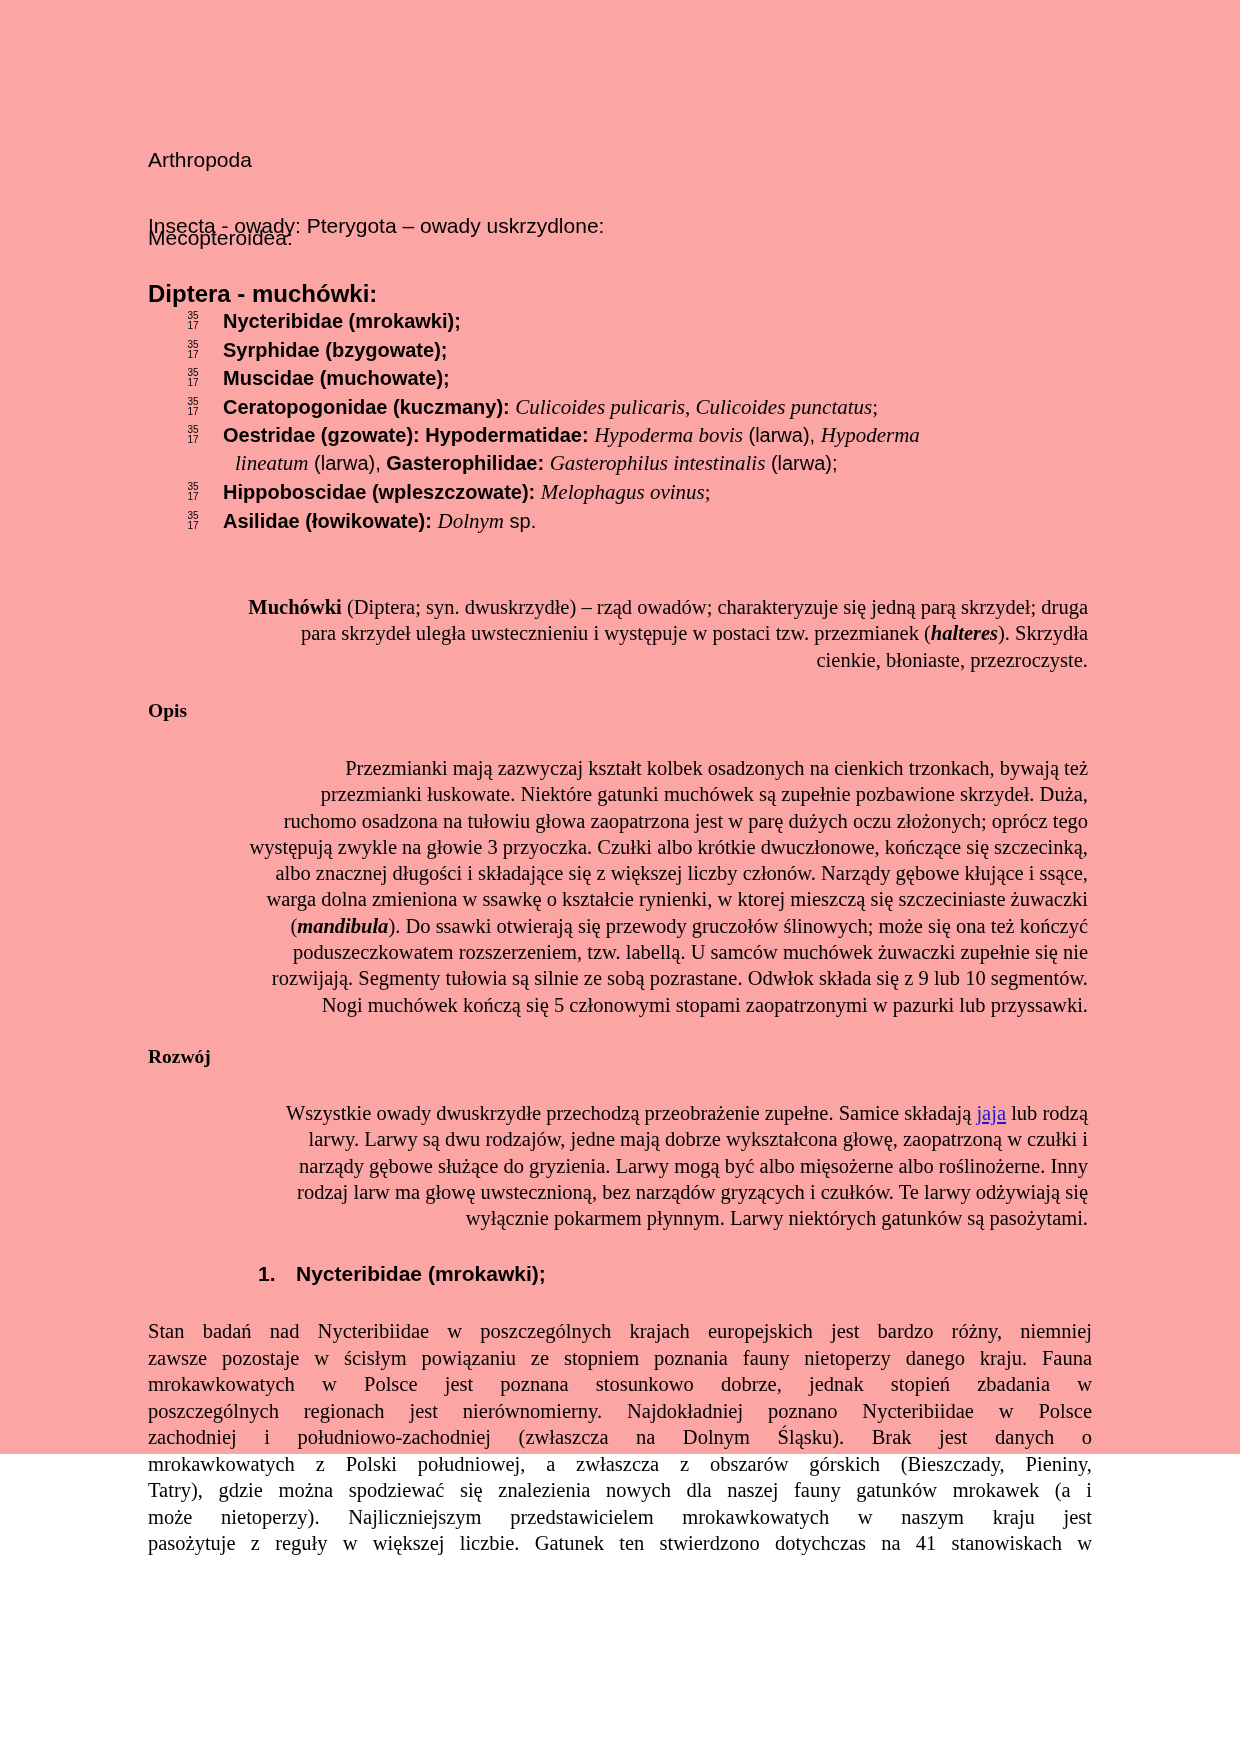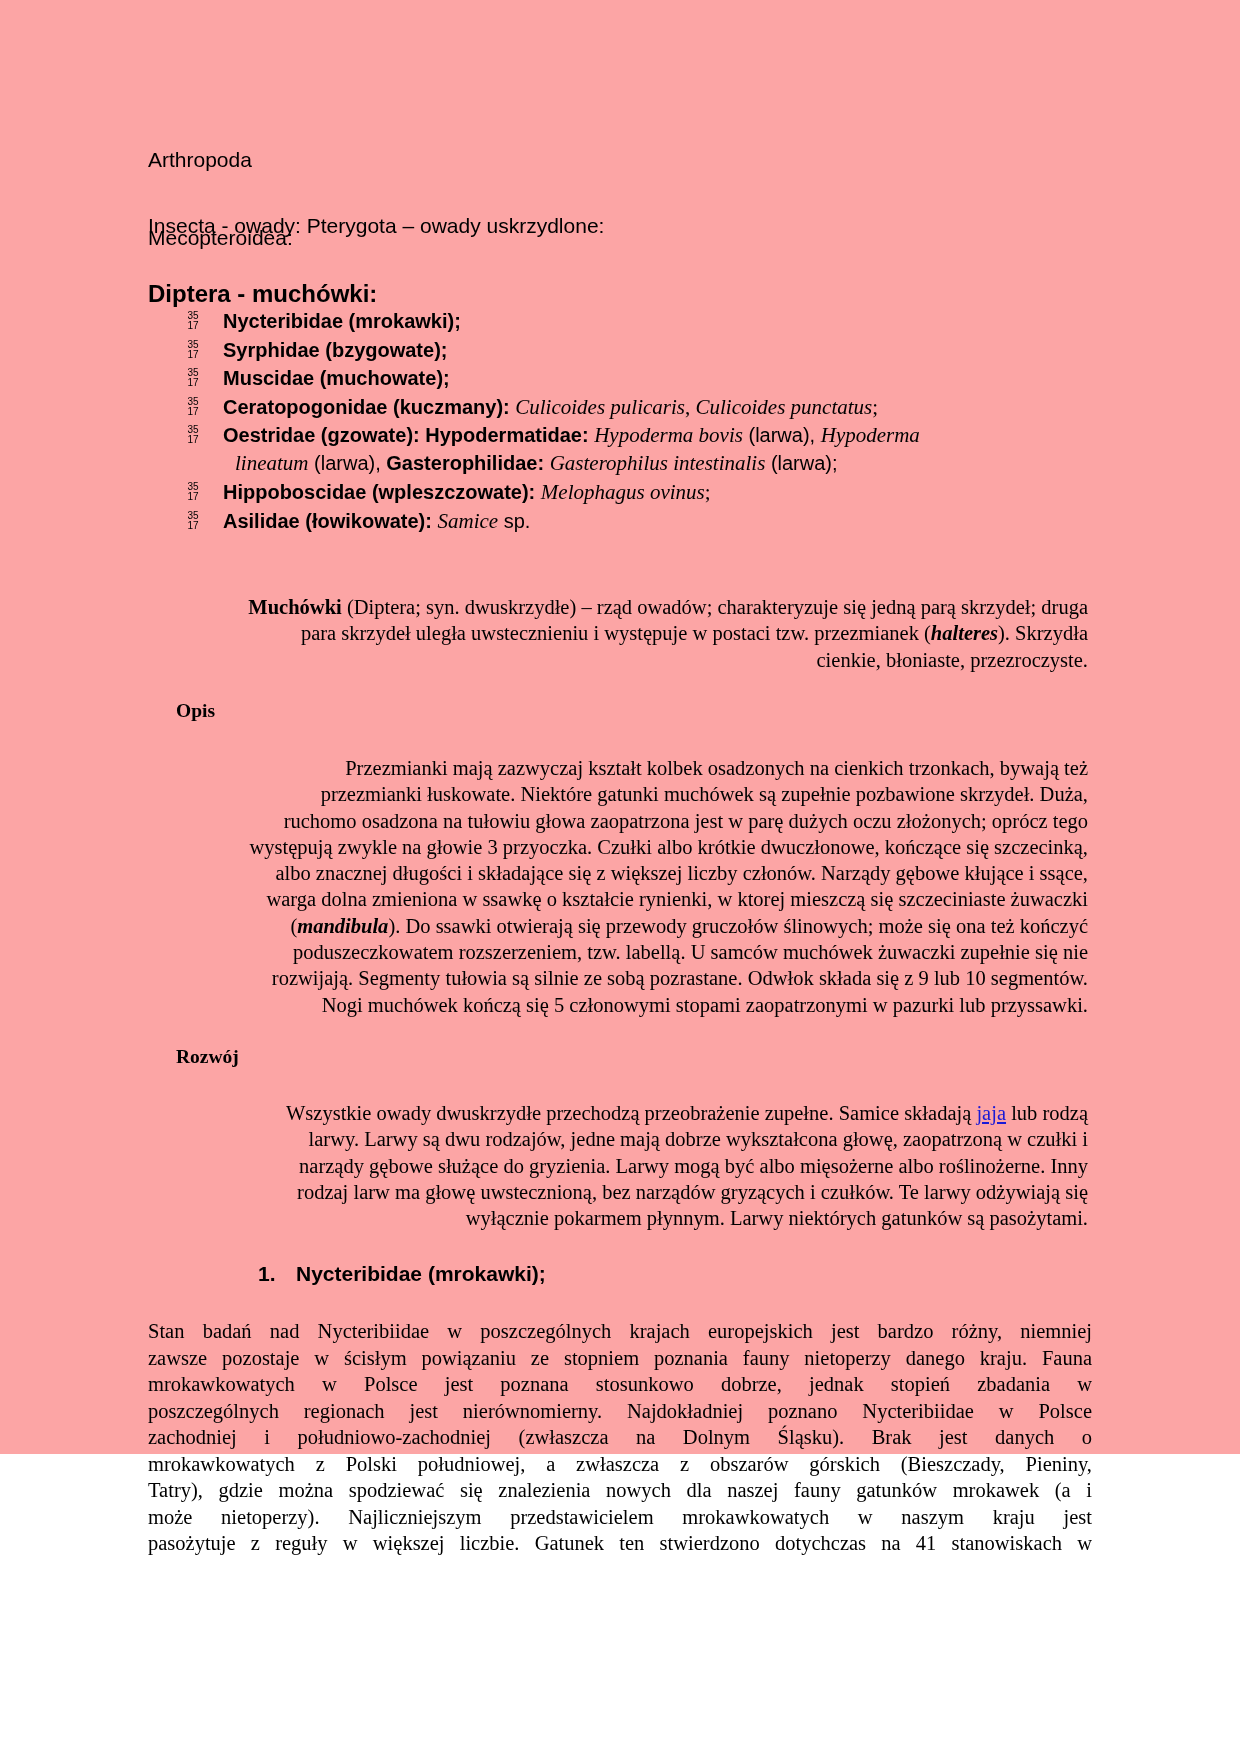--- a/index.html
+++ b/index.html
@@ -17,21 +17,21 @@
   .li.two { height: 57px; }
   .bullet { position: absolute; left: 0; top: 4px; width: 16px; font-family: "Liberation Sans", sans-serif; font-size: 10px; line-height: 10px; text-align: center; color: #000; }
   .li-text { position: absolute; left: 38px; top: 0; }
   .li-text .cont { display: block; margin-left: 12px; }
   .b { font-weight: bold; }
   .it-serif { font-family: "Liberation Serif", serif; font-style: italic; font-size: 21px; }
 
   .para { position: absolute; left: 148px; width: 940px; font-family: "Liberation Serif", serif; font-size: 20.5px; line-height: 26.3px; }
   .para .ln { display: block; white-space: nowrap; text-align: right; }
   .para.justify .ln { text-align: justify; text-align-last: justify; white-space: normal; }
-  .subhead { position: absolute; left: 148px; font-family: "Liberation Serif", serif; font-weight: bold; font-size: 19.5px; margin-left: 28px; }
+  .subhead { position: absolute; left: 148px; font-family: "Liberation Serif", serif; font-weight: bold; font-size: 19.5px; }
   .link { color: #1a1ad6; text-decoration: underline; }
   .numbered { left: 258px; top: 1262px; font-size: 21px; font-weight: bold; }
   .numbered .num { display: inline-block; width: 38px; }
 </style>
 </head>
 <body>
 
 <div class="page">
 
   <div class="abs sans h-title">Arthropoda</div>
@@ -75,21 +75,21 @@
     <div class="li">
       <span class="bullet"><span>35</span><br><span>17</span></span>
       <span class="li-text">
         <span class="b">Hippoboscidae (wpleszczowate): </span><span class="it-serif">Melophagus ovinus</span><span class="it-serif" style="font-style:normal">;</span>
       </span>
     </div>
 
     <div class="li">
       <span class="bullet"><span>35</span><br><span>17</span></span>
       <span class="li-text">
-        <span class="b">Asilidae (łowikowate): </span><span class="it-serif">Samice</span><span> sp.</span>
+        <span class="b">Asilidae (łowikowate): </span><span class="it-serif">Dolnym</span><span> sp.</span>
       </span>
     </div>
   </div>
 
   <div class="para" style="top:594px;">
     <span class="ln"><b>Muchówki</b><span> (Diptera; syn. dwuskrzydłe) – rząd owadów; charakteryzuje się jedną parą skrzydeł; druga</span></span>
     <span class="ln"><span>para skrzydeł uległa uwstecznieniu i występuje w postaci tzw. przezmianek (</span><b><i>halteres</i></b><span>). Skrzydła</span></span>
     <span class="ln">cienkie, błoniaste, przezroczyste.</span>
   </div>
 

